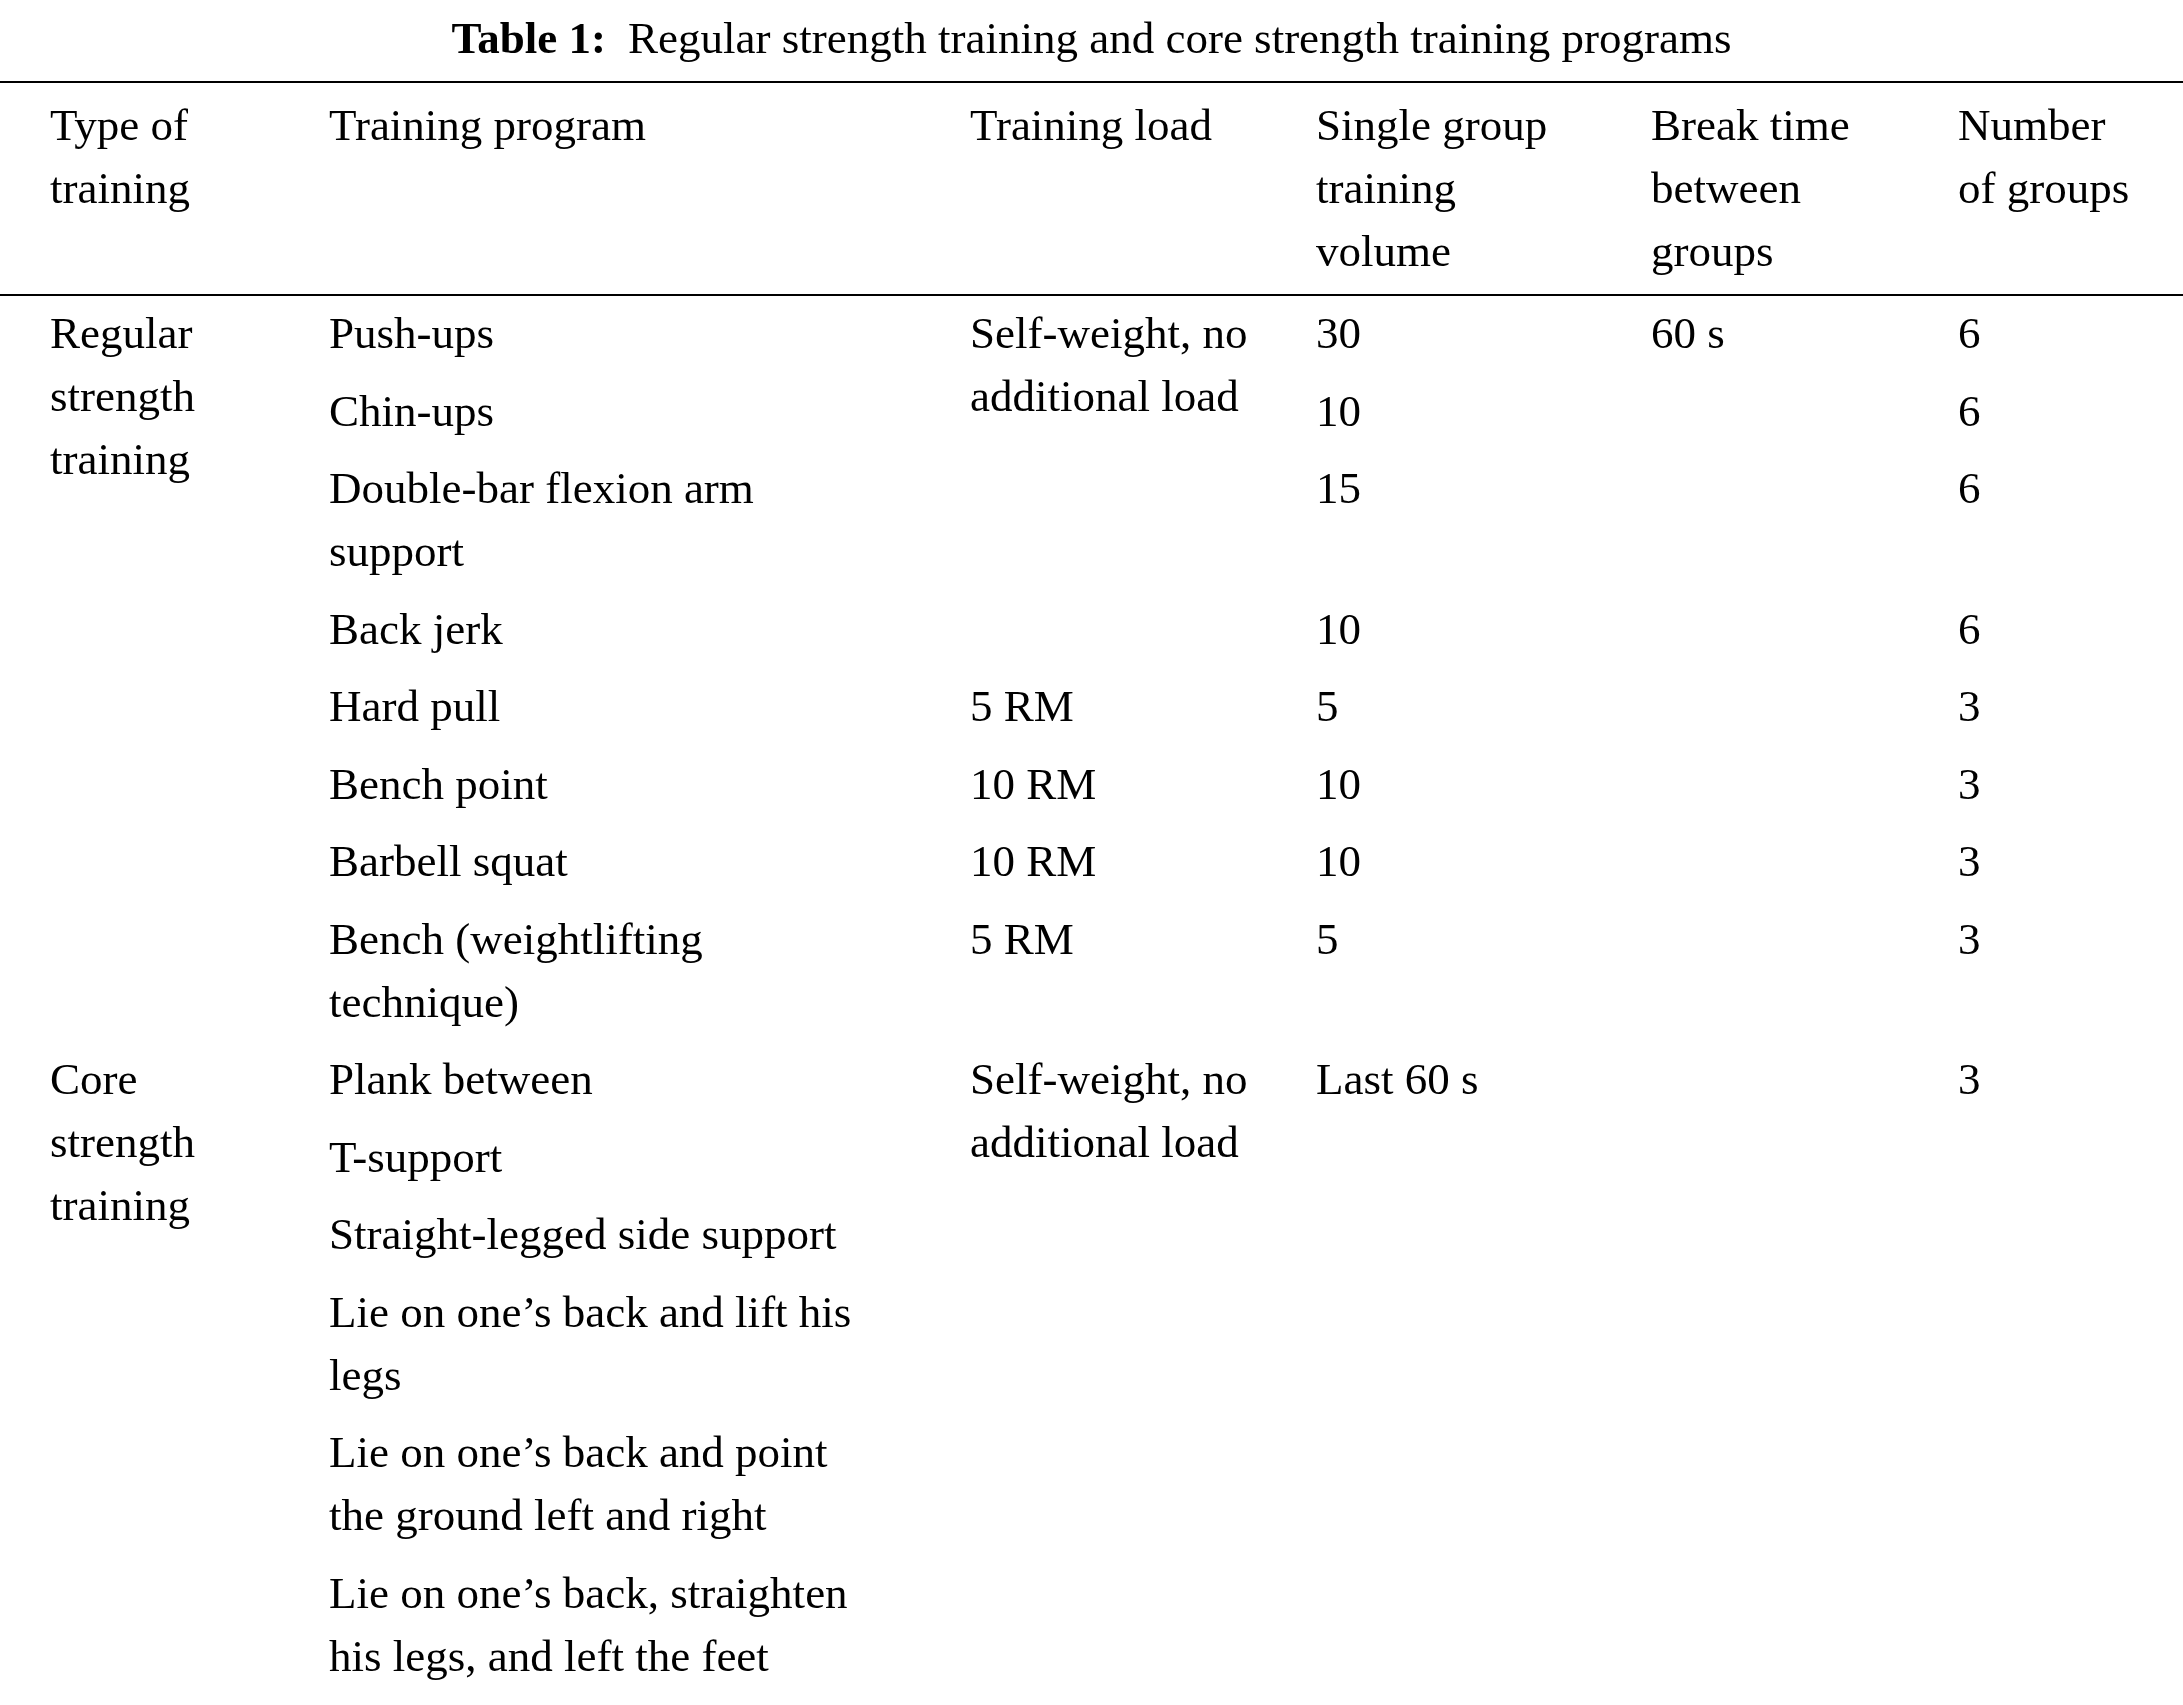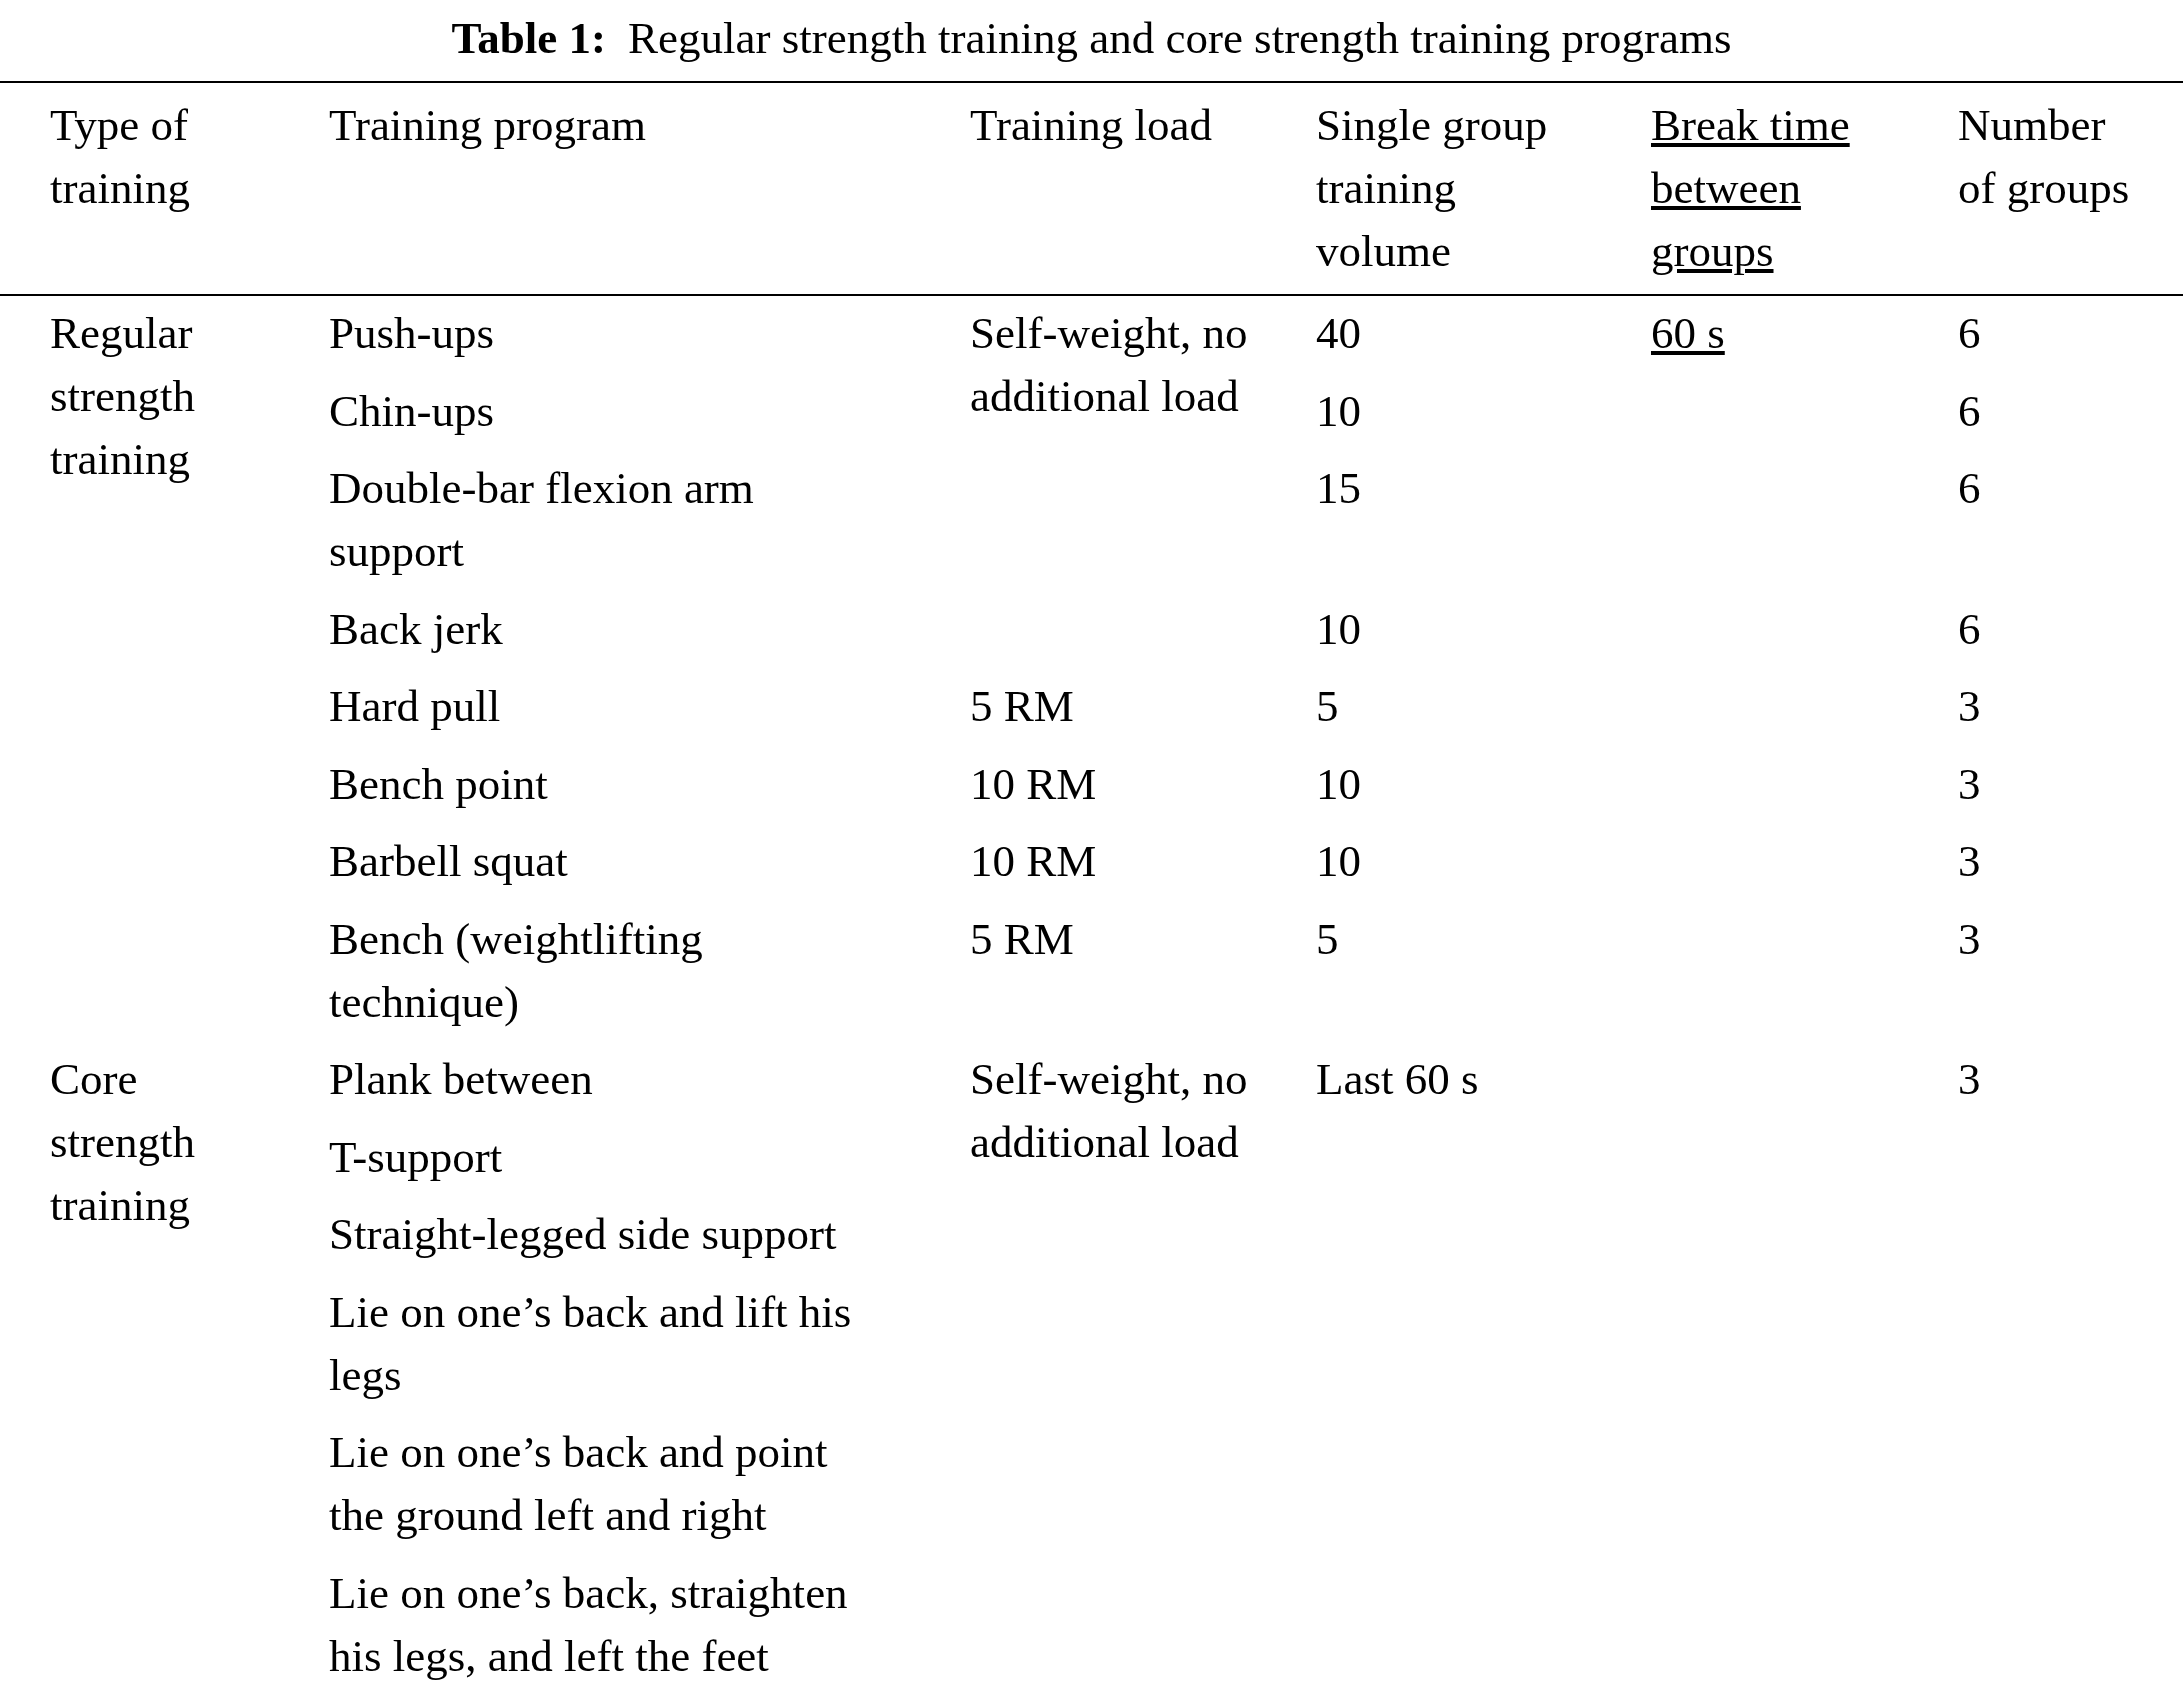--- a/index.html
+++ b/index.html
@@ -54,21 +54,21 @@
   }
   thead th {
     border-bottom: 2.2px solid #000;
     padding-top: 11px;
     padding-bottom: 11px;
   }
   .col-type    { padding-left: 50px;  padding-right: 61px; }
   .col-program { padding-left: 0;     padding-right: 95px; margin-top: 32px; }
   .col-load    { padding-left: 0;     padding-right: 33px; }
   .col-volume  { padding-left: 0;     padding-right: 56px; }
-  .col-break   { padding-left: 0;     padding-right: 33px; text-decoration: underline; }
+  .col-break   { padding-left: 0;     padding-right: 33px; }
   .col-groups  { padding-left: 0;     padding-right: 47px; }
 </style>
 </head>
 <body>
 
 <div class="page">
 
   <div class="caption">
     <span class="caption-label">Table 1:</span><span class="caption-text">Regular strength training and core strength training programs</span>
   </div>
@@ -90,21 +90,21 @@
         <th class="col-volume">Single group training volume</th>
         <th class="col-break">Break time between groups</th>
         <th class="col-groups">Number of groups</th>
       </tr>
     </thead>
     <tbody id="table-body">
         <tr>
           <td class="col-type" rowspan="8">Regular strength training</td>
           <td class="col-program">Push-ups</td>
           <td class="col-load" rowspan="4">Self-weight, no additional load</td>
-          <td class="col-volume">40</td>
+          <td class="col-volume">30</td>
           <td class="col-break" rowspan="8">60 s</td>
           <td class="col-groups">6</td>
         </tr>
         <tr>
           <td class="col-program">Chin-ups</td>
           <td class="col-volume">10</td>
           <td class="col-groups">6</td>
         </tr>
         <tr>
           <td class="col-program">Double-bar flexion arm support</td>

